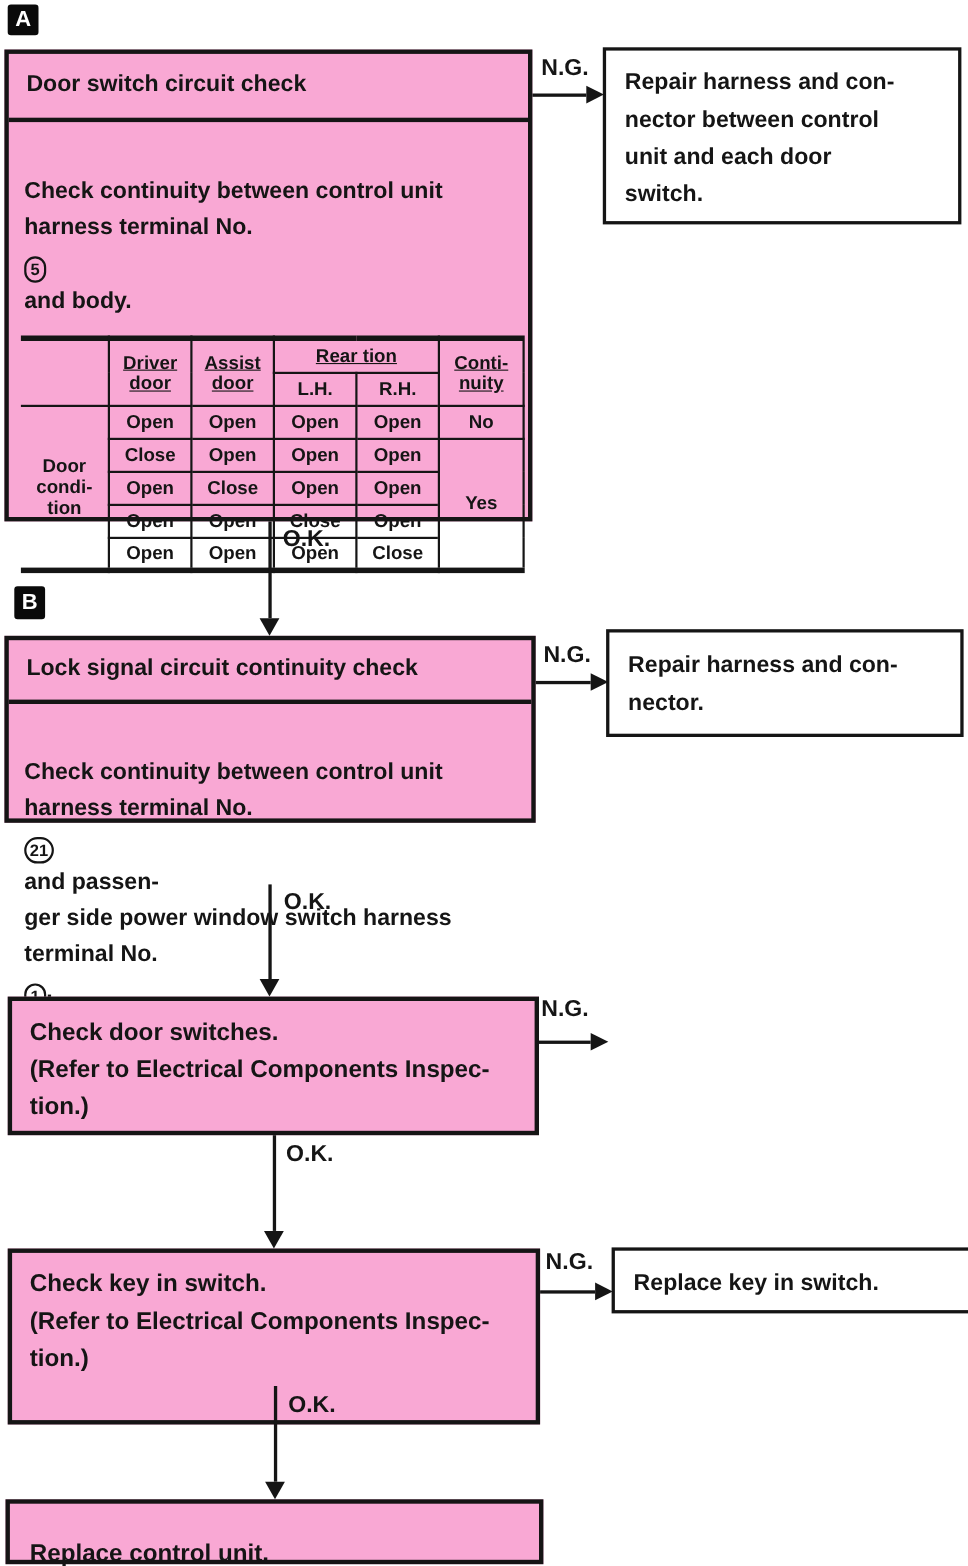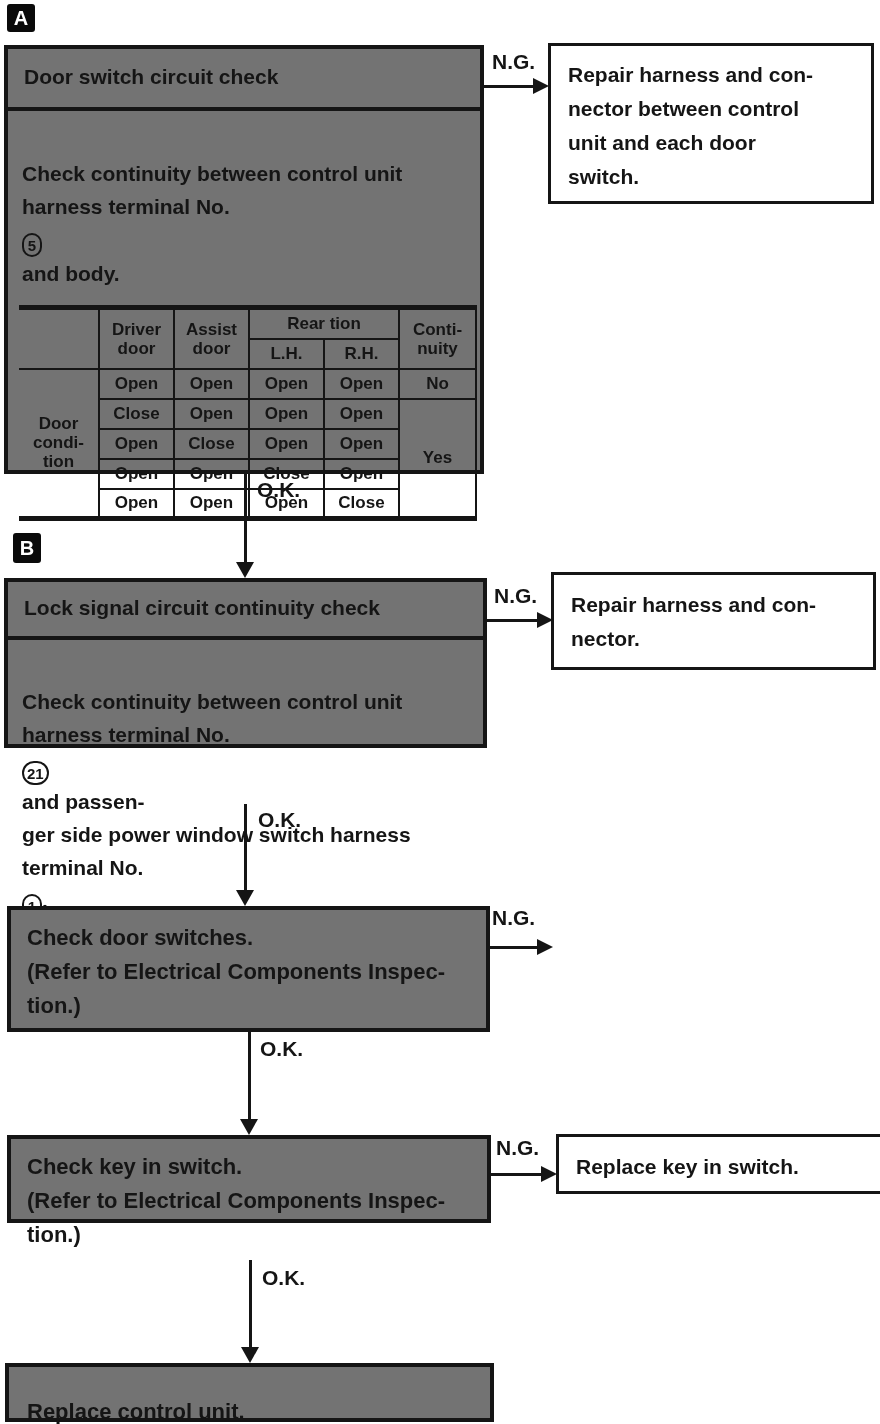--- a/index.html
+++ b/index.html
@@ -11,36 +11,36 @@
     font-weight:700;
   }
   .badge{
     position:absolute;background:#0a0a0a;color:#ffffff;border-radius:3px;
     display:flex;align-items:center;justify-content:center;
     font-size:20px;
   }
   #badge-a{left:7px;top:4px;width:28px;height:28px;}
   #badge-b{left:13px;top:533px;width:28px;height:30px;}
 
-  .box{position:absolute;border:4px solid #151515;box-sizing:border-box;background:#737373;}
+  .box{position:absolute;border:4px solid #151515;box-sizing:border-box;background:#f9a8d4;}
   .ngbox{position:absolute;border:3px solid #151515;box-sizing:border-box;background:#ffffff;
          font-size:21px;line-height:34px;white-space:pre;}
   .box-title{border-bottom:4px solid #151515;font-size:21px;box-sizing:border-box;}
   .body-text{font-size:21px;line-height:33px;white-space:pre-line;}
   .plain-text{font-size:22px;line-height:34px;white-space:pre;}
 
   #box-a{left:4px;top:45px;width:480px;height:429px;}
   #box-a .box-title{height:62px;padding:16px 0 0 16px;}
   #box-a .body-text{padding:13px 0 0 14px;}
   #box-b{left:4px;top:578px;width:483px;height:170px;}
   #box-b .box-title{height:58px;padding:14px 0 0 16px;}
   #box-b .body-text{padding:12px 0 0 14px;}
   #box-c{left:7px;top:906px;width:483px;height:126px;}
   #box-c .plain-text{padding:11px 0 0 16px;}
-  #box-d{left:7px;top:1135px;width:484px;height:88px;}
+  #box-d{left:7px;top:1135px;width:484px;height:160px;}
   #box-d .plain-text{padding:11px 0 0 16px;}
   #box-e{left:5px;top:1363px;width:489px;height:59px;}
   #box-e .plain-text{padding:28px 0 0 18px;}
 
   #r1{left:548px;top:43px;width:326px;height:161px;padding:12px 0 0 17px;}
   #r2{left:551px;top:572px;width:325px;height:98px;padding:13px 0 0 17px;}
   #r3{left:551px;top:904px;width:325px;height:62px;padding:13px 0 0 17px;}
   #r4{left:556px;top:1134px;width:330px;height:60px;padding:13px 0 0 17px;}
 
   .ng-label,.ok-label{position:absolute;font-size:21px;}
@@ -82,21 +82,21 @@
   }
 
   .ctable{
     border-collapse:collapse;margin:15px 0 0 11px;table-layout:fixed;
     border-top:5px solid #151515;border-bottom:5px solid #151515;
     font-size:17px;text-align:center;
   }
   .ctable th,.ctable td{border:2px solid #151515;padding:0;white-space:pre-line;line-height:19px;}
   .ctable .nl{border-left:none;}
   .ctable tr{height:30px;}
-  .ctable tr.hr1{height:31px;}
+  .ctable tr.hr1{height:31px;text-decoration:underline;}
 </style>
 </head>
 <body>
 
 <div class="page">
 
   <div class="badge" id="badge-a">A</div>
   <div class="badge" id="badge-b">B</div>
 
   <div class="box" id="box-a">

